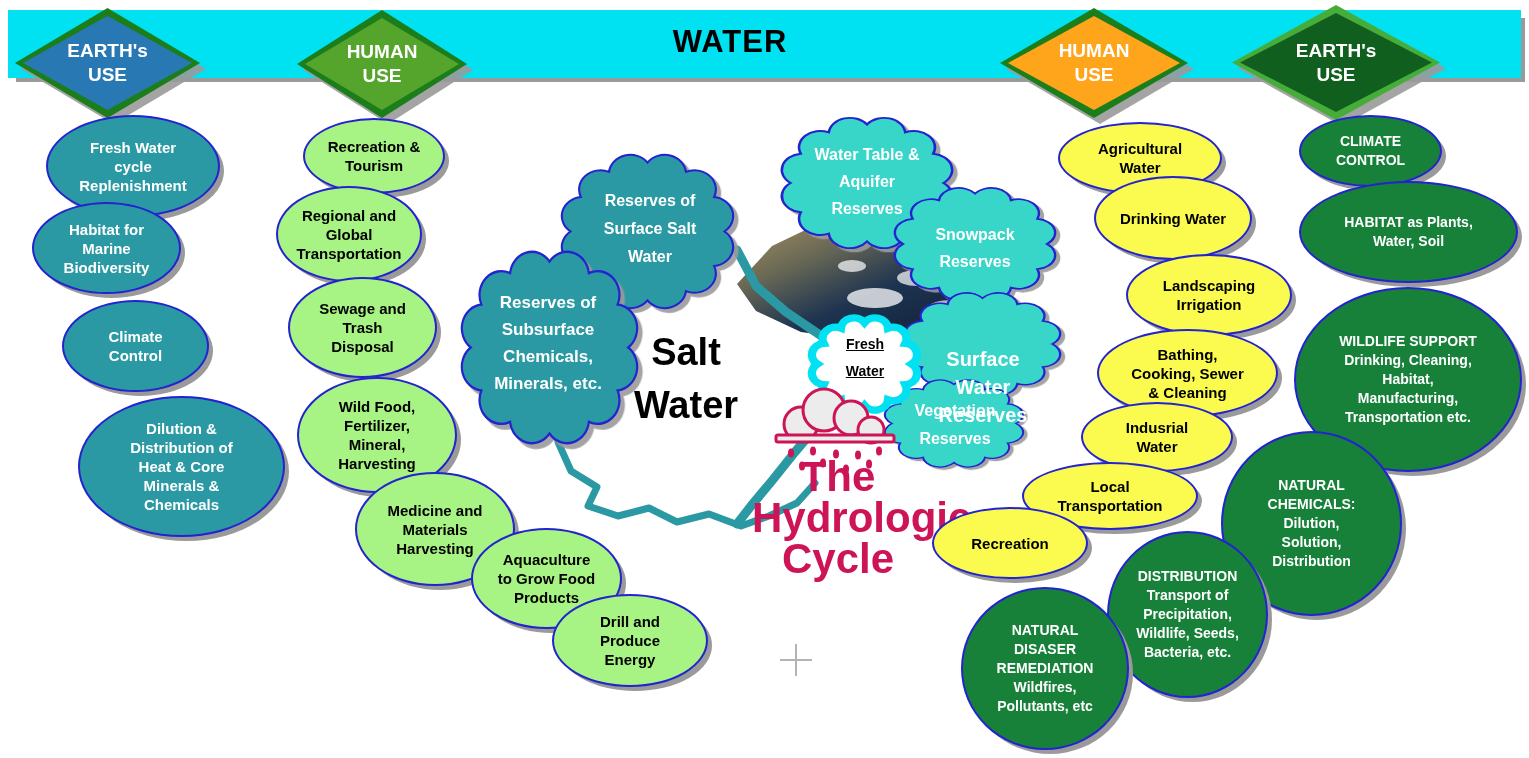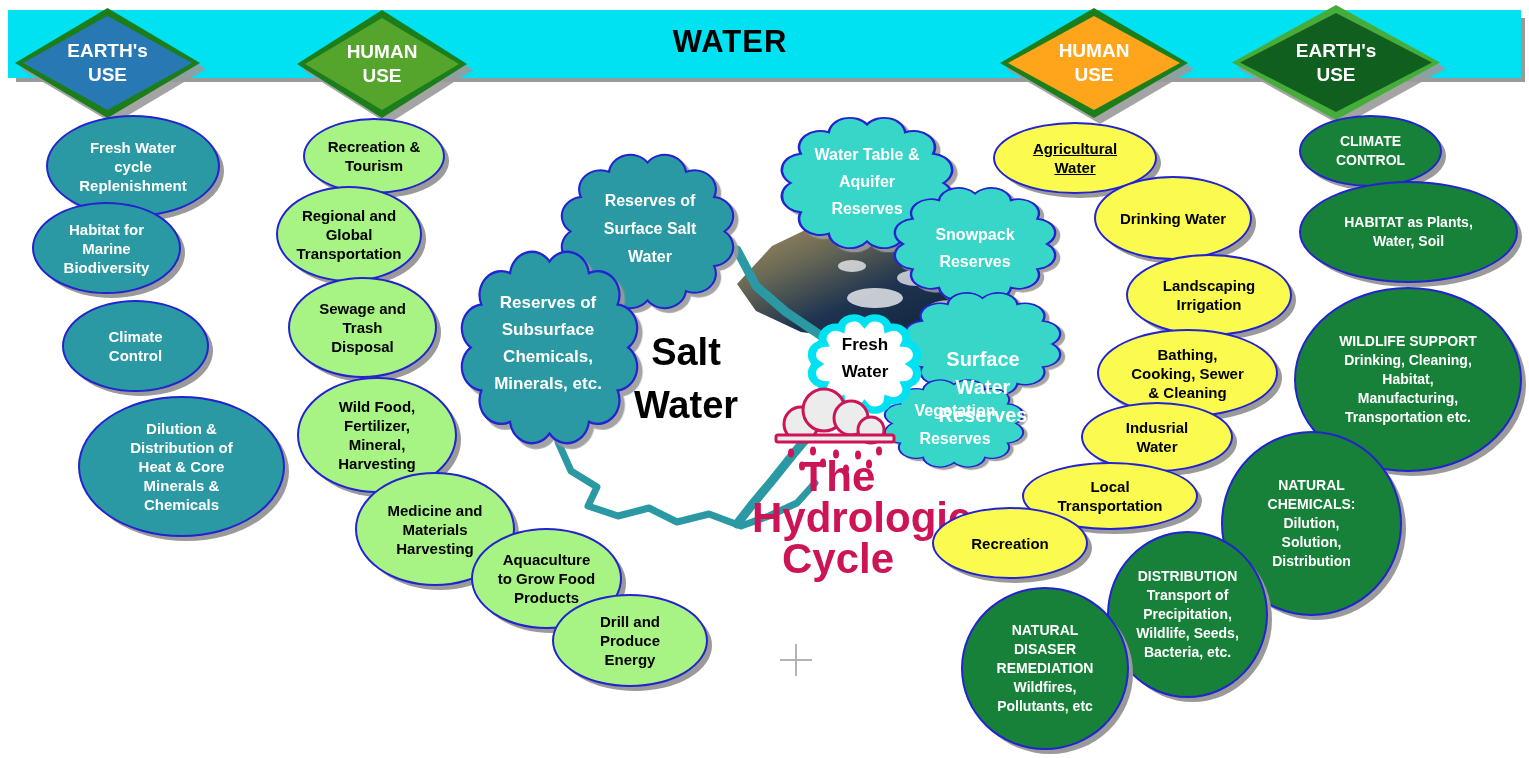--- a/index.html
+++ b/index.html
@@ -152,21 +152,21 @@
   <div class="cloud-label" style="left:780px;top:141px;width:174px;font-size:16px;line-height:27px;">Water Table &amp;
 Aquifer
 Reserves</div>
   <div class="cloud-label" style="left:897px;top:221px;width:156px;font-size:16px;line-height:27px;">Snowpack
 Reserves</div>
   <div class="cloud-label" style="left:907px;top:302px;width:152px;font-size:20px;line-height:28px;margin-top:43px;">Surface
 Water
 Reserves</div>
   <div class="cloud-label" style="left:886px;top:397px;width:138px;font-size:16px;line-height:28px;">Vegetation
 Reserves</div>
-  <div class="cloud-label" style="left:815px;top:331px;width:100px;font-size:17px;line-height:27px;color:#000;">Fresh
+  <div class="cloud-label" style="left:815px;top:331px;width:100px;font-size:14px;line-height:27px;color:#000;text-decoration:underline;">Fresh
 Water</div>
 
   <div class="big-label" style="left:606px;top:326px;width:160px;font-size:38px;line-height:53px;color:#000;">Salt
 Water</div>
   <div class="big-label" style="left:752px;top:456px;width:172px;font-size:42px;line-height:41px;color:var(--crimson);">The
 Hydrologic
 Cycle</div>
 
   <div class="node teal" style="left:46px;top:115px;width:170px;height:98px;">
       <span>Fresh Water
@@ -219,21 +219,21 @@
       <span>Aquaculture
 to Grow Food
 Products</span>
     </div>
   <div class="node lgreen" style="left:552px;top:594px;width:152px;height:89px;">
       <span>Drill and
 Produce
 Energy</span>
     </div>
 
-  <div class="node yellow" style="left:993px;top:122px;width:160px;height:68px;text-decoration:underline;">
+  <div class="node yellow" style="left:1058px;top:122px;width:160px;height:68px;">
       <span>Agricultural
 Water</span>
     </div>
   <div class="node yellow" style="left:1094px;top:176px;width:154px;height:80px;">
       <span>Drinking Water</span>
     </div>
   <div class="node yellow" style="left:1126px;top:254px;width:162px;height:78px;">
       <span>Landscaping
 Irrigation</span>
     </div>

